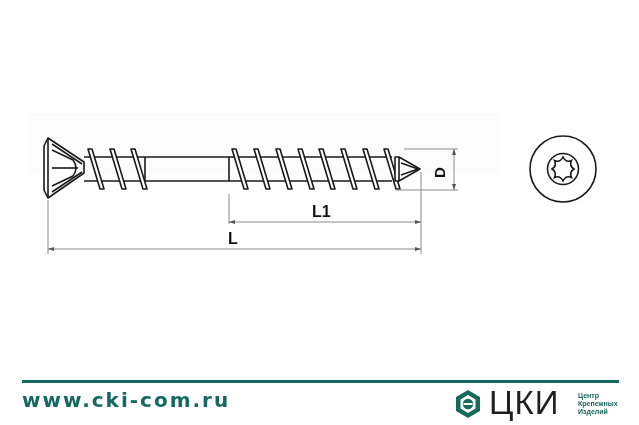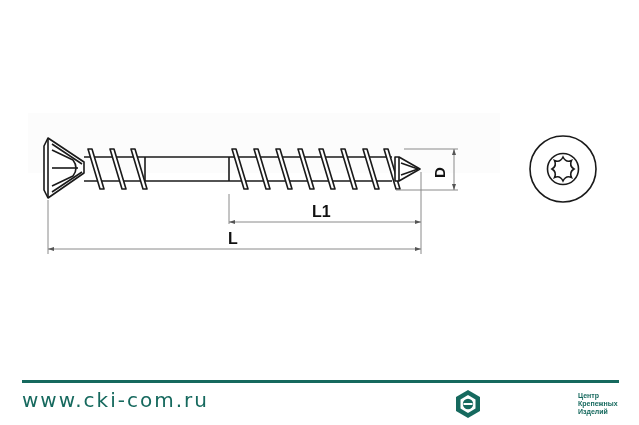--- a/index.html
+++ b/index.html
@@ -1,20 +1,20 @@
 <!DOCTYPE html>
 <html><head>
   <meta charset="utf-8">
   <style>
     html, body { margin: 0; padding: 0; background: #ffffff; }
     body { width: 639px; height: 425px; position: relative; overflow: hidden; font-family: "Liberation Sans", sans-serif; }
     #drawing { position: absolute; left: 0; top: 0; width: 639px; height: 425px; }
     .dim-label { font-family: "Liberation Sans", sans-serif; font-weight: bold; fill: #111; }
     .footer-rule { position: absolute; left: 22px; top: 380px; width: 597px; height: 3px; background: #16695e; }
-    .site-url { position: absolute; left: 22px; top: 388px; font-family: "DejaVu Sans", sans-serif; font-size: 20px; letter-spacing: 2px; color: #16695e; font-weight: normal; }
+    .site-url { position: absolute; left: 22px; top: 388px; font-family: "DejaVu Sans", sans-serif; font-size: 20px; letter-spacing: 2px; color: #16695e; font-weight: bold; }
     .logo { position: absolute; left: 455px; top: 387px; width: 180px; height: 36px; }
     .logo-mark { position: absolute; left: 0; top: 2px; width: 26px; height: 30px; }
     .logo-wordmark { position: absolute; left: 34px; top: -3px; font-family: "Liberation Sans", sans-serif; font-size: 33px; color: #1f1f1f; letter-spacing: 1px; }
     .logo-tagline { position: absolute; left: 123px; top: 5px; font-family: "Liberation Sans", sans-serif; font-size: 7px; line-height: 8px; color: #16695e; font-weight: bold; }
     .logo-tagline div { white-space: nowrap; }
   </style>
 </head>
 <body>
 
 <svg id="drawing" viewBox="0 0 639 425" xmlns="http://www.w3.org/2000/svg">
@@ -96,18 +96,19 @@
 <div class="footer-rule"></div>
 <div class="site-url">www.cki-com.ru</div>
 
 <div class="logo">
   <svg class="logo-mark" viewBox="0 0 26 30">
     <polygon points="13,1 25,8 25,22 13,29 1,22 1,8" fill="#16695e"></polygon>
     <polygon points="13,6 20.5,10.5 20.5,19.5 13,24 5.5,19.5 5.5,10.5" fill="#fff"></polygon>
     <circle cx="13" cy="15" r="5.2" fill="#16695e"></circle>
     <rect x="8.5" y="14" width="9" height="2" fill="#fff"></rect>
   </svg>
+  <div class="logo-wordmark">ЦКИ</div>
   <div class="logo-tagline">
     <div>Центр</div>
     <div>Крепежных</div>
     <div>Изделий</div>
   </div>
 </div>
 
 </body></html>

